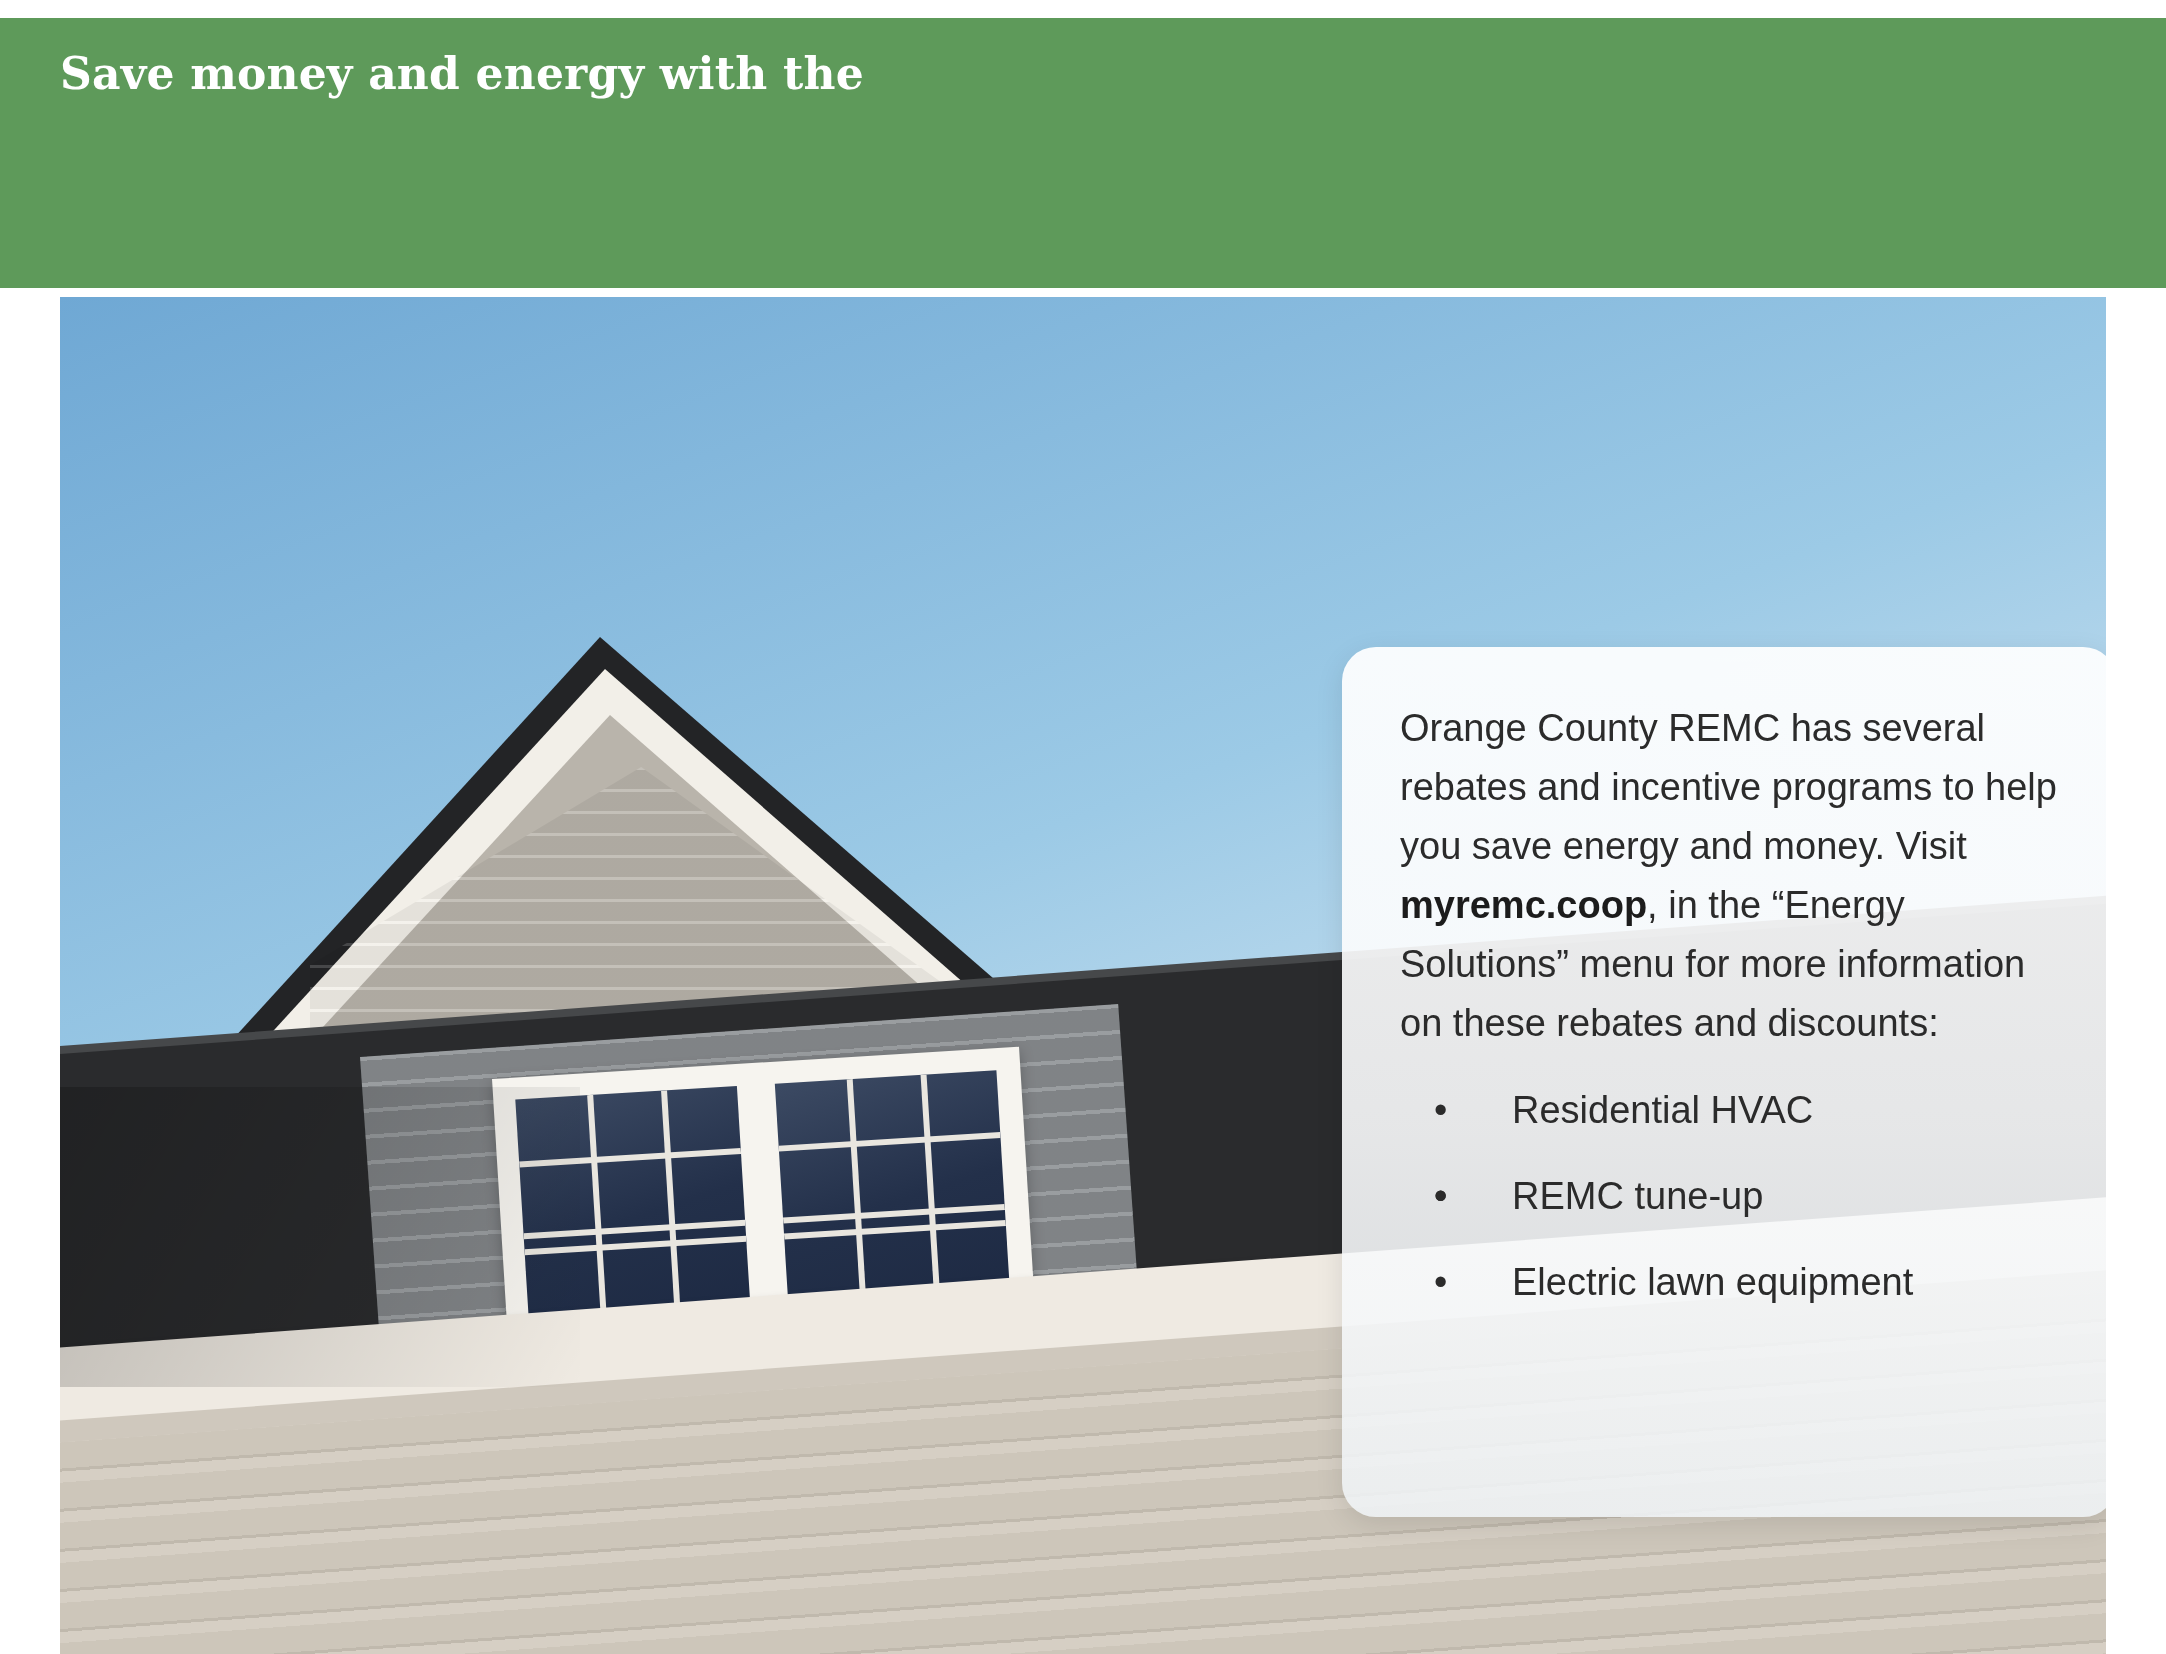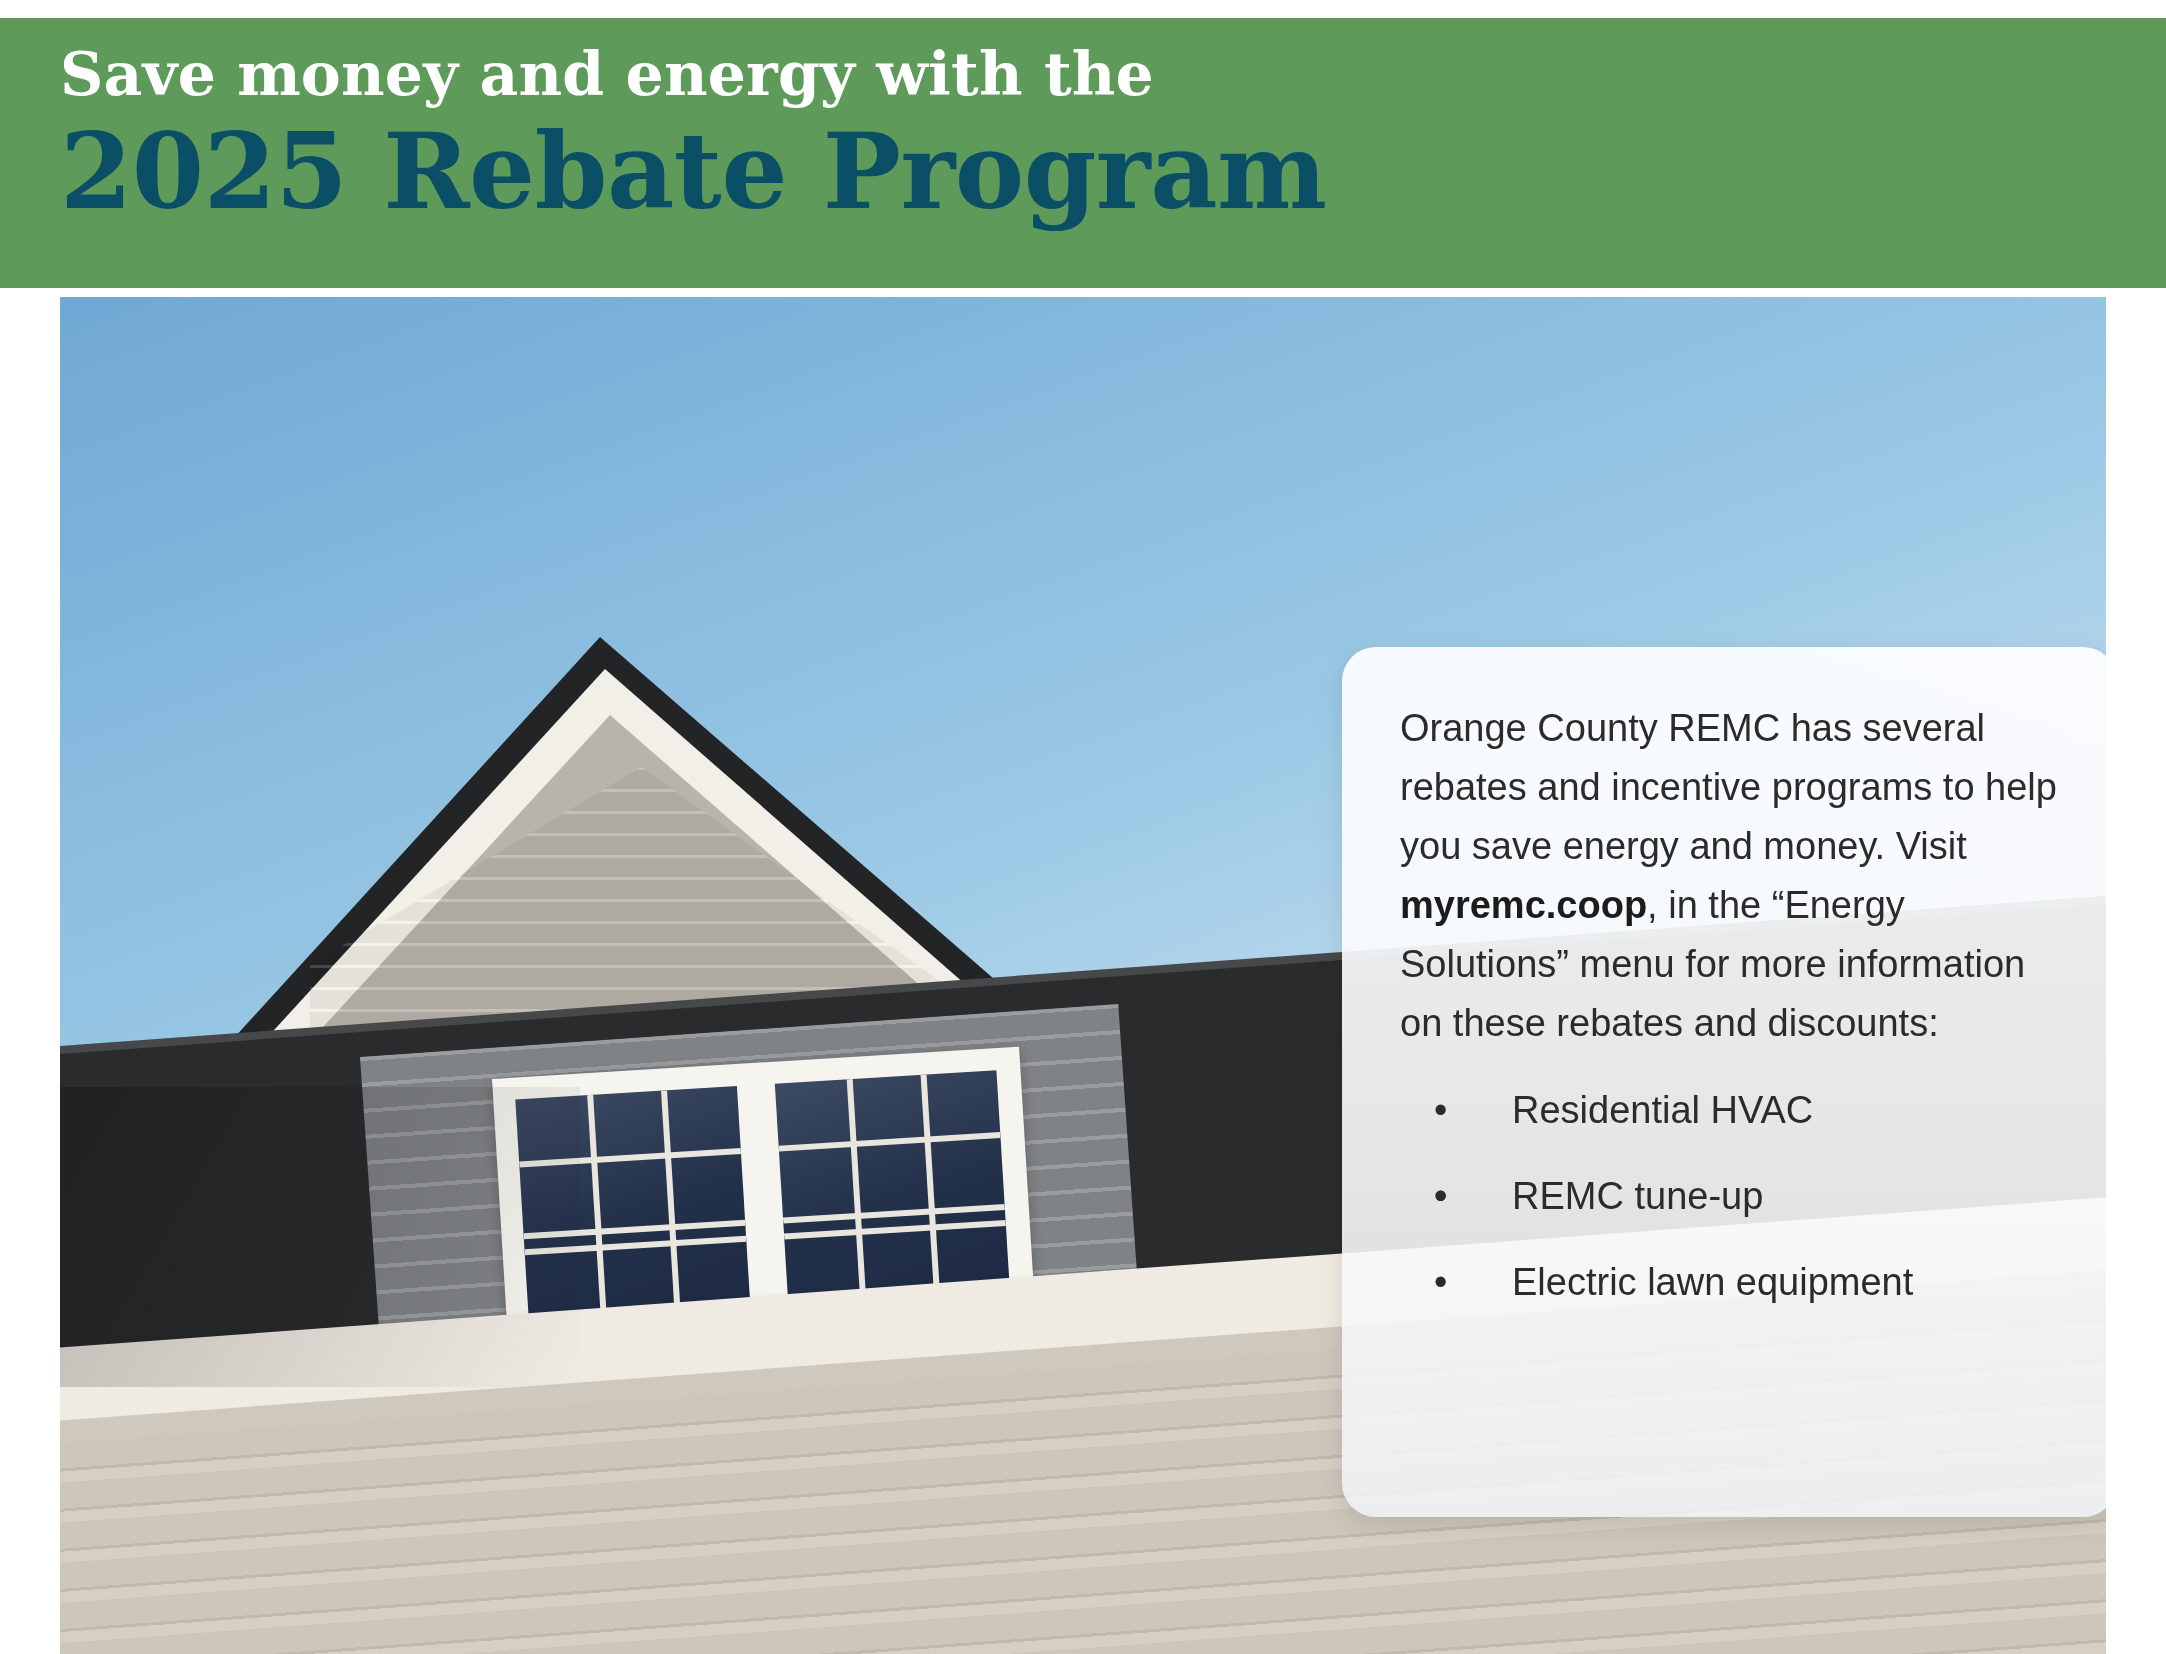--- a/index.html
+++ b/index.html
@@ -26,21 +26,21 @@
   }
   .header-inner {
     position: absolute;
     left: 60px;
     top: 20px;
     width: 1900px;
   }
   .header-line1 {
     font-family: "DejaVu Serif", serif;
     font-weight: bold;
-    font-size: 60px;
+    font-size: 44px;
     line-height: 72px;
     color: #ffffff;
     letter-spacing: 0.2px;
     white-space: nowrap;
   }
   .header-line2 {
     font-family: "DejaVu Serif", serif;
     font-weight: bold;
     font-size: 104px;
     line-height: 120px;
@@ -370,21 +370,20 @@
   .top-white { position: absolute; left: 0; top: 0; width: 2166px; height: 18px; background: #ffffff; }
 </style>
 </head>
 <body>
 
 <div class="top-white"></div>
 
 <div class="header-band">
   <div class="header-inner">
     <div class="header-line1">Save money and energy with the</div>
-    <div class="header-line2">2025 Rebate Program</div>
   </div>
 </div>
 
 <div class="photo">
   <div class="sky"></div>
 
   <div class="house">
     <div class="dormer2-roof"></div>
     <div class="dormer2-trim"></div>
     <div class="dormer2-body"></div>

